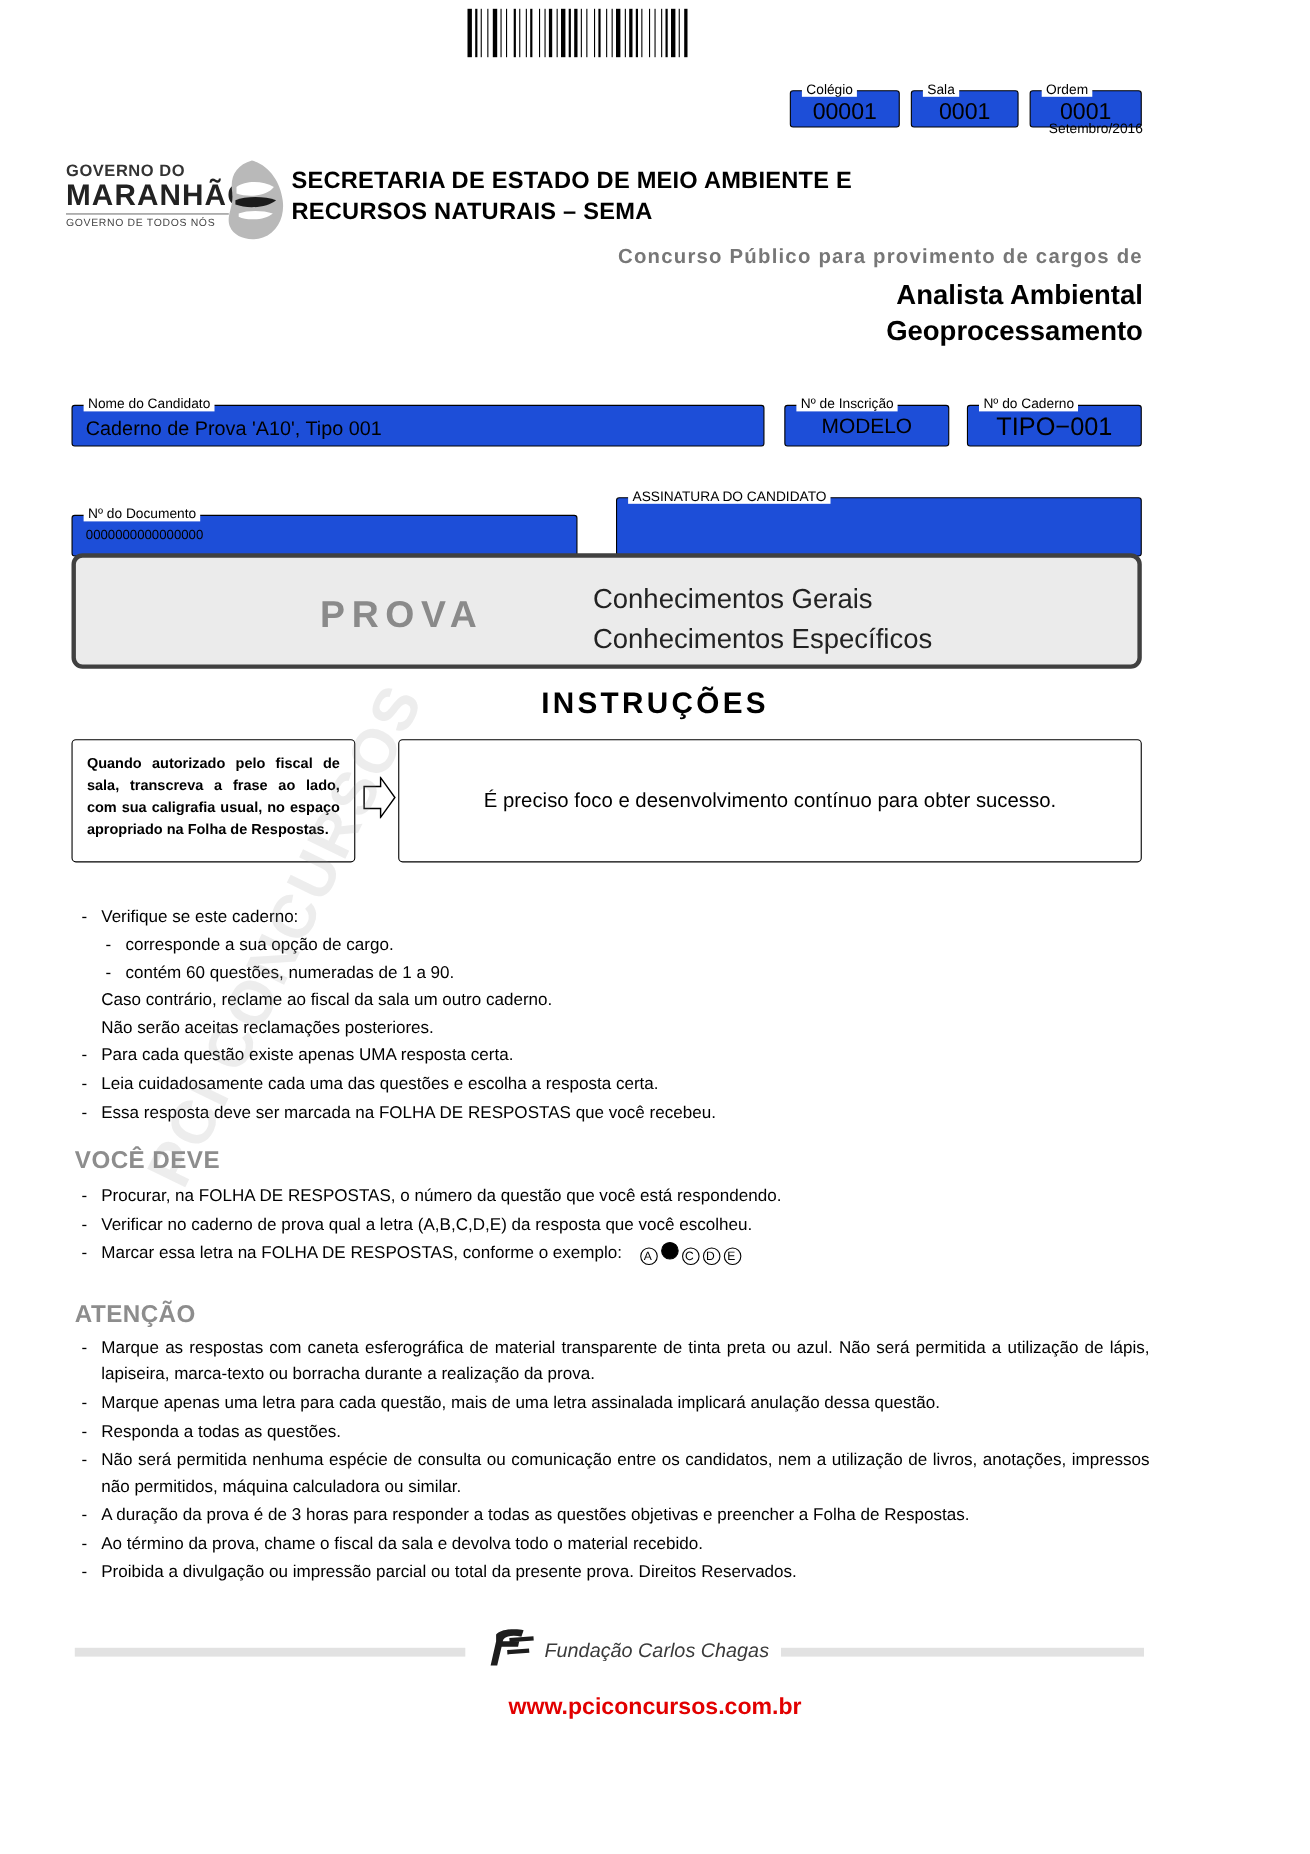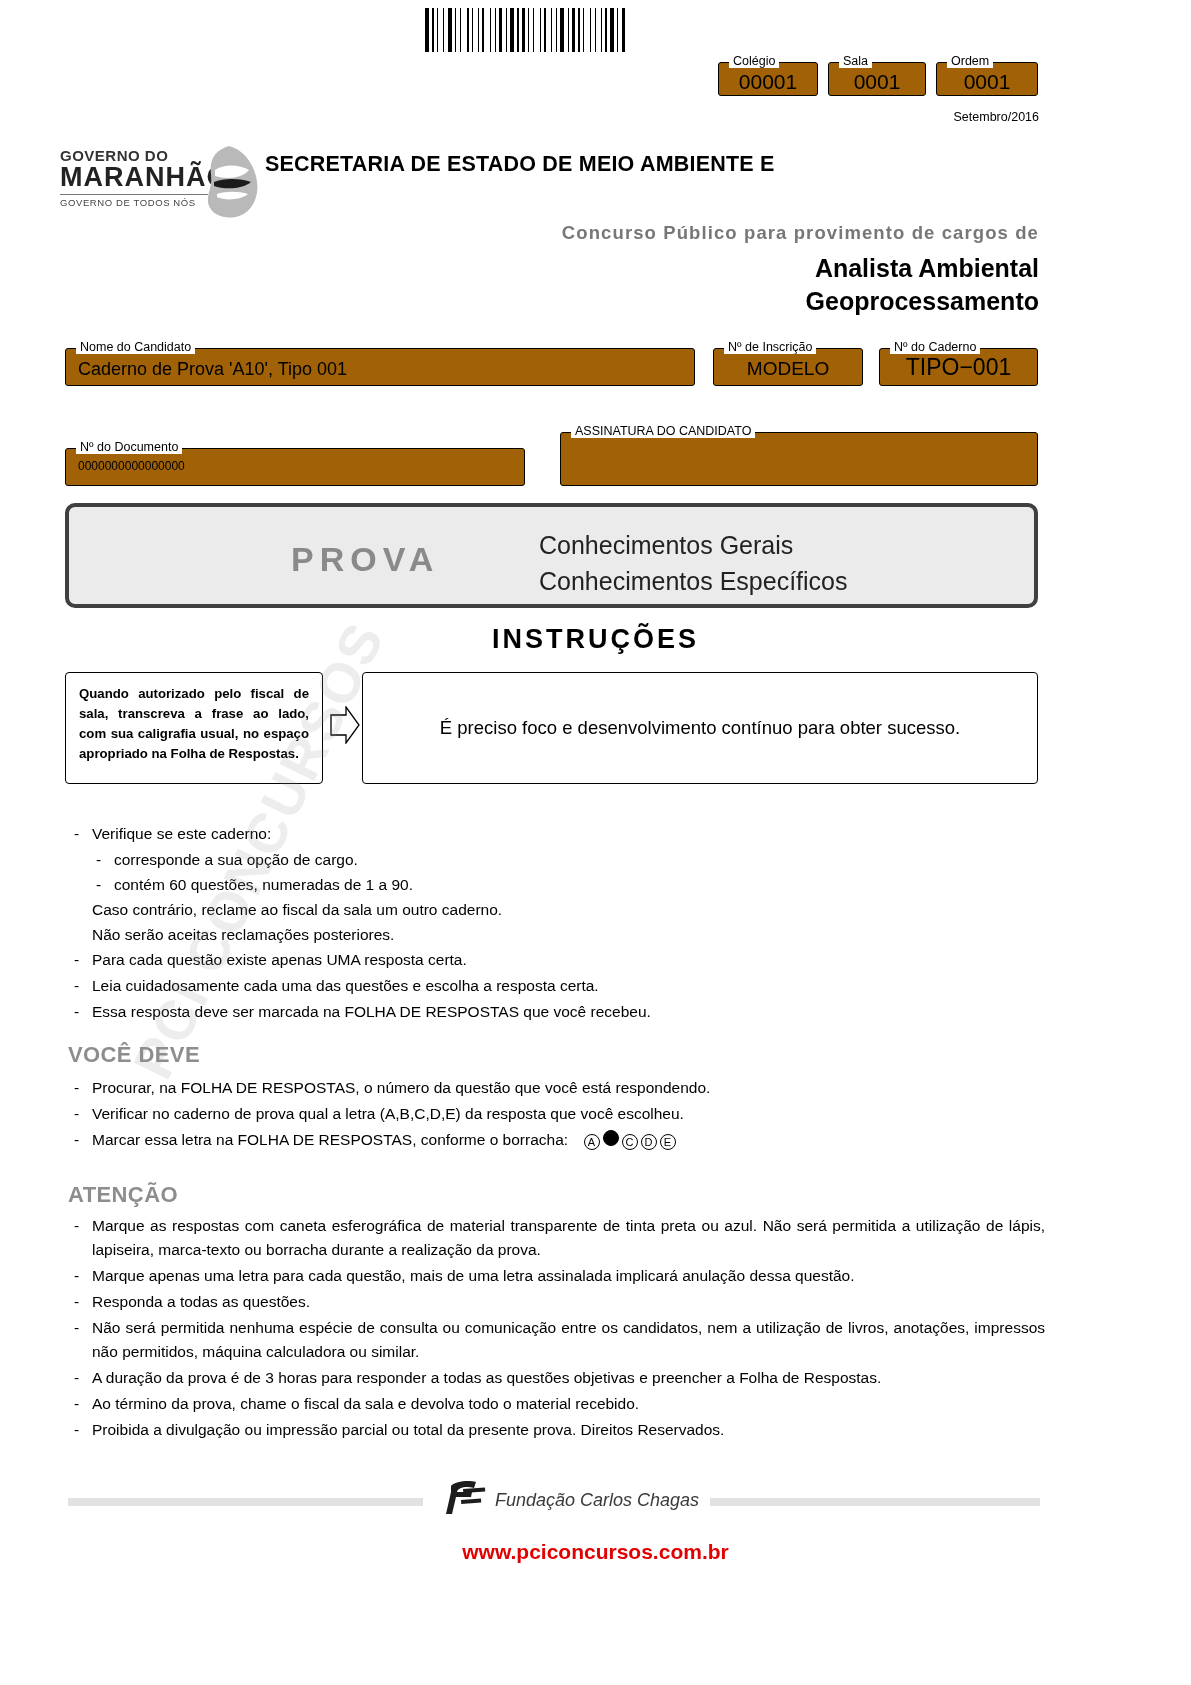--- a/index.html
+++ b/index.html
@@ -33,21 +33,22 @@
     height: 44px;
     margin-right: 1px;
     vertical-align: top;
   }
 
   .fieldbox {
     position: absolute;
     border: 1px solid #000;
     border-radius: 3px;
     box-sizing: border-box;
-    background: #a16207;
+    background: #1d4ed8;
+    margin-top: 20px;
   }
   .fieldbox .legend {
     position: absolute;
     top: -9px;
     left: 10px;
     background: #fff;
     padding: 0 4px;
     font-size: 12.5px;
     color: #000;
     white-space: nowrap;
@@ -387,20 +388,21 @@
     <svg id="logo-shape" viewBox="0 0 78 78">
       <path d="M34 2 C20 6 14 16 16 30 C18 44 10 52 14 62 C18 72 32 76 44 72 C58 67 64 52 62 38 C60 22 50 6 34 2 Z" fill="#b9b9b9"></path>
       <path d="M20 26 C28 20 44 20 54 26 C48 34 32 36 20 32 Z" fill="#ffffff"></path>
       <path d="M19 38 C28 34 46 34 56 38 C48 45 30 46 19 42 Z" fill="#1b1b1b"></path>
       <path d="M22 50 C30 47 44 47 53 50 C46 56 30 57 22 53 Z" fill="#ffffff"></path>
     </svg>
   </div>
 
   <div id="org-title">
     <div>SECRETARIA DE ESTADO DE MEIO AMBIENTE E</div>
+    <div>RECURSOS NATURAIS – SEMA</div>
   </div>
   <div id="concurso-line">Concurso Público para provimento de cargos de</div>
   <div id="cargo">
     <div>Analista Ambiental</div>
     <div>Geoprocessamento</div>
   </div>
 
   <div class="fieldbox" id="nome-box">
     <div class="legend">Nome do Candidato</div>
     <div class="value">Caderno de Prova 'A10', Tipo 001</div>
@@ -446,21 +448,21 @@
     <div class="li">Para cada questão existe apenas UMA resposta certa.</div>
     <div class="li">Leia cuidadosamente cada uma das questões e escolha a resposta certa.</div>
     <div class="li">Essa resposta deve ser marcada na FOLHA DE RESPOSTAS que você recebeu.</div>
   </div>
 
   <div class="section-head" id="voce-deve-head">VOCÊ DEVE</div>
   <div class="list" id="list-voce">
     <div class="li">Procurar, na FOLHA DE RESPOSTAS, o número da questão que você está respondendo.</div>
     <div class="li">Verificar no caderno de prova qual a letra (A,B,C,D,E) da resposta que você escolheu.</div>
     <div class="li">
-      <span>Marcar essa letra na FOLHA DE RESPOSTAS, conforme o borracha:</span>
+      <span>Marcar essa letra na FOLHA DE RESPOSTAS, conforme o exemplo:</span>
       <span class="bubbles">
         <span class="bub">A</span><span class="bub filled"></span><span class="bub">C</span><span class="bub">D</span><span class="bub">E</span>
       </span>
     </div>
   </div>
 
   <div class="section-head" id="atencao-head">ATENÇÃO</div>
   <div class="list" id="list-atencao">
     <div class="li just">Marque as respostas com caneta esferográfica de material transparente de tinta preta ou azul. Não será permitida a utilização de lápis, lapiseira, marca-texto ou borracha durante a realização da prova.</div>
     <div class="li just">Marque apenas uma letra para cada questão, mais de uma letra assinalada implicará anulação dessa questão.</div>

